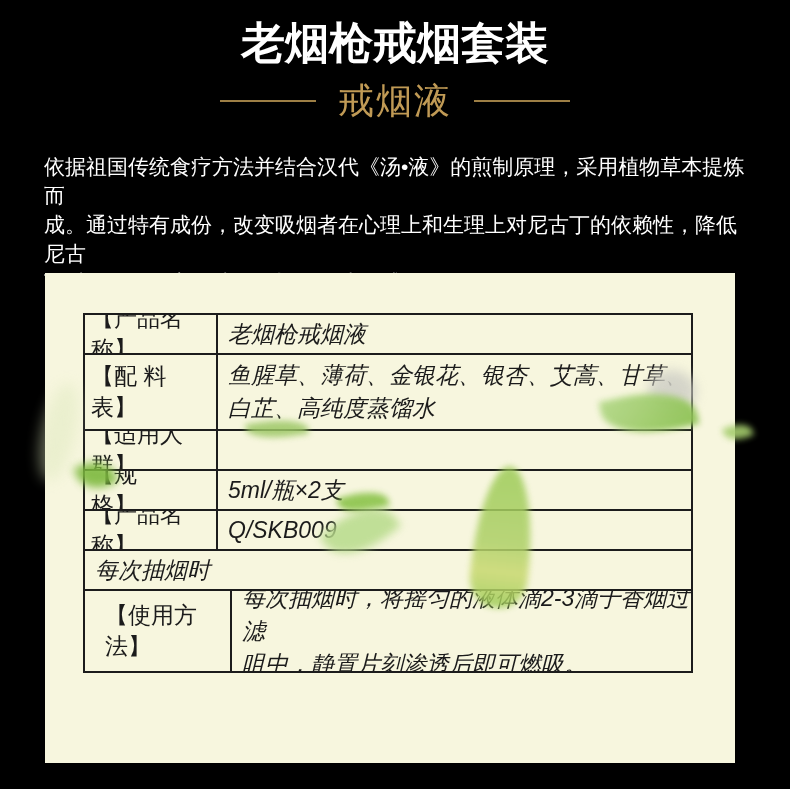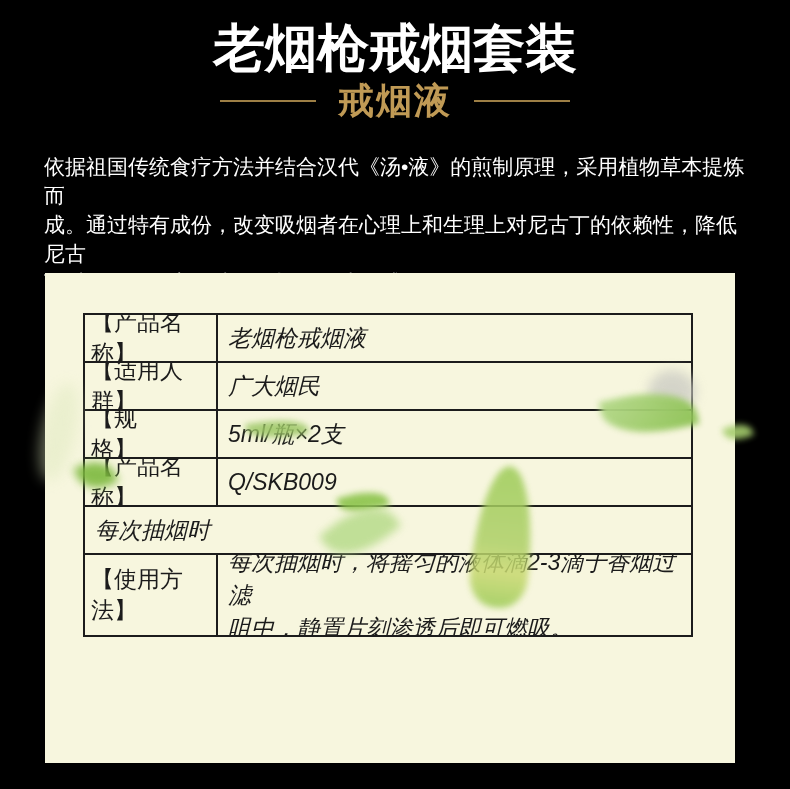--- a/index.html
+++ b/index.html
@@ -5,51 +5,51 @@
   html,body{margin:0;padding:0;background:#000;}
   .page{
     position:relative;width:790px;height:789px;background:#000;overflow:hidden;
     font-family:"Liberation Sans","DejaVu Sans",sans-serif;
   }
   
   .title{
     position:absolute;top:14px;left:0;width:790px;
     text-align:center;color:#ffffff;
     font-family:Liberation Mono, monospace;
-    font-weight:bold;font-size:52px;letter-spacing:0px;
+    font-weight:bold;font-size:44px;letter-spacing:0px;
   }
   .subtitle-row{
     position:absolute;top:80px;left:0;width:790px;height:42px;
     display:flex;align-items:center;justify-content:center;gap:22px;
   }
   .subtitle-line{width:96px;height:2px;background:#9d7f45;}
   .subtitle-text{
     color:#c09a55;font-family:"Liberation Serif","DejaVu Serif",serif;
-    font-weight:bold;font-size:36px;letter-spacing:2px;line-height:42px;
+    font-weight:normal;font-size:36px;letter-spacing:2px;line-height:42px;
   }
   
   .intro{
     position:absolute;top:152px;left:44px;width:706px;
     color:#ffffff;font-size:21px;line-height:29px;
     white-space:pre-line;letter-spacing:0px;
   }
   
   .panel{
     position:absolute;left:45px;top:273px;width:690px;height:490px;
     background:#f7f6de;
   }
   .spec-table{
     position:absolute;left:38px;top:40px;width:610px;
     border:2px solid #1c1c1c;box-sizing:border-box;
     background:transparent;
   }
-  .spec-row{display:flex;height:48px;border-bottom:2px solid #1c1c1c;box-sizing:border-box;}
+  .spec-row{display:flex;height:40px;border-bottom:2px solid #1c1c1c;box-sizing:border-box;}
   .spec-row.tall{height:76px;}
   .spec-row.xl{height:80px;}
-  .spec-row:last-child{border-bottom:none;}
+  .spec-row:last-child{border-bottom:none;padding-left:14px;}
   .cell{
     display:flex;align-items:center;color:#1b1b1b;font-size:23px;
     box-sizing:border-box;overflow:hidden;
   }
   .cell.label{width:133px;border-right:2px solid #1c1c1c;padding-left:6px;flex-shrink:0;}
   .cell.value{flex:1;padding-left:10px;white-space:pre-line;line-height:33px;font-style:italic;}
   
   .decor{position:absolute;left:0;top:0;width:790px;height:789px;pointer-events:none;}
   .leaf{position:absolute;}
   .leaf-shape{width:100%;height:100%;border-radius:0 75% 0 75%;}
@@ -93,24 +93,28 @@
 丁对人体的危害，从而轻松自然达到戒烟目的。</div>
 
   <div class="panel">
     <div class="spec-table">
 
       <div class="spec-row">
         <div class="cell label">【产品名称】</div>
         <div class="cell value">老烟枪戒烟液</div>
       </div>
 
+      <div class="spec-row tall">
+        <div class="cell label">【配 料 表】</div>
+        <div class="cell value">鱼腥草、薄荷、金银花、银杏、艾蒿、甘草、
+白芷、高纯度蒸馏水</div>
+      </div>
 
       <div class="spec-row">
         <div class="cell label">【适用人群】</div>
-        <div class="cell value">广大烟民</div>
       </div>
 
       <div class="spec-row">
         <div class="cell label">【规　　格】</div>
         <div class="cell value">5ml/瓶×2支</div>
       </div>
 
       <div class="spec-row">
         <div class="cell label">【产品名称】</div>
         <div class="cell value">Q/SKB009</div>

